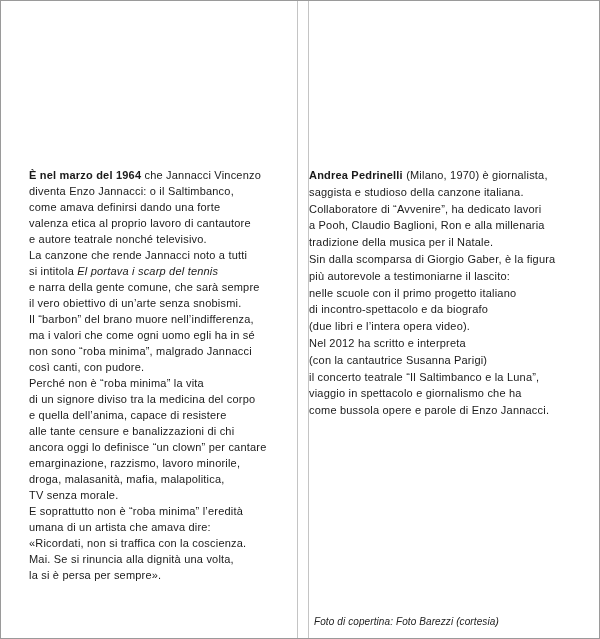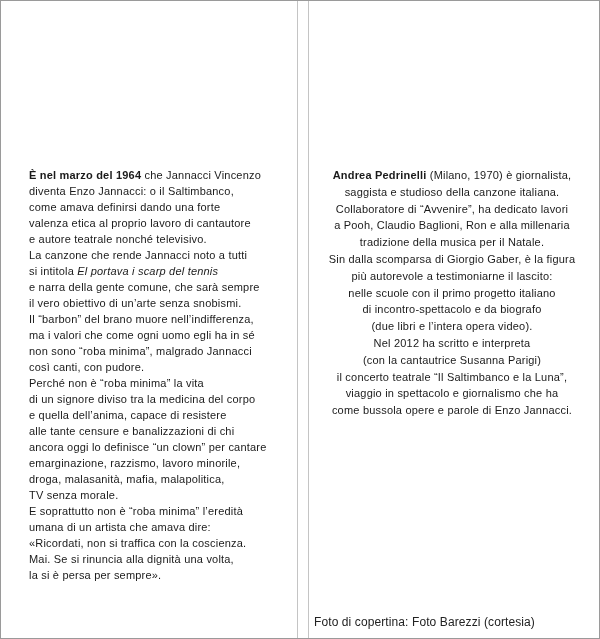--- a/index.html
+++ b/index.html
@@ -42,33 +42,34 @@
     width: 266px;
     line-height: 16px;
     text-align: left;
   }
   .right-text {
     position: absolute;
     left: 308px;
     top: 166px;
     width: 286px;
     line-height: 16.8px;
-    text-align: center;
+    text-align: left;
   }
   .text strong { font-weight: 700; }
   .text em { font-style: italic; }
   .credits {
     position: absolute;
     left: 313px;
     top: 616px;
-    font-size: 12px;
+    font-size: 10px;
     line-height: 10px;
     letter-spacing: 0.1px;
     color: #222222;
     text-align: right;
+    font-style: italic;
   }
 </style>
 </head>
 <body>
 
 <div class="page">
 
   <div class="fold-line left"></div>
   <div class="fold-line right"></div>
 

